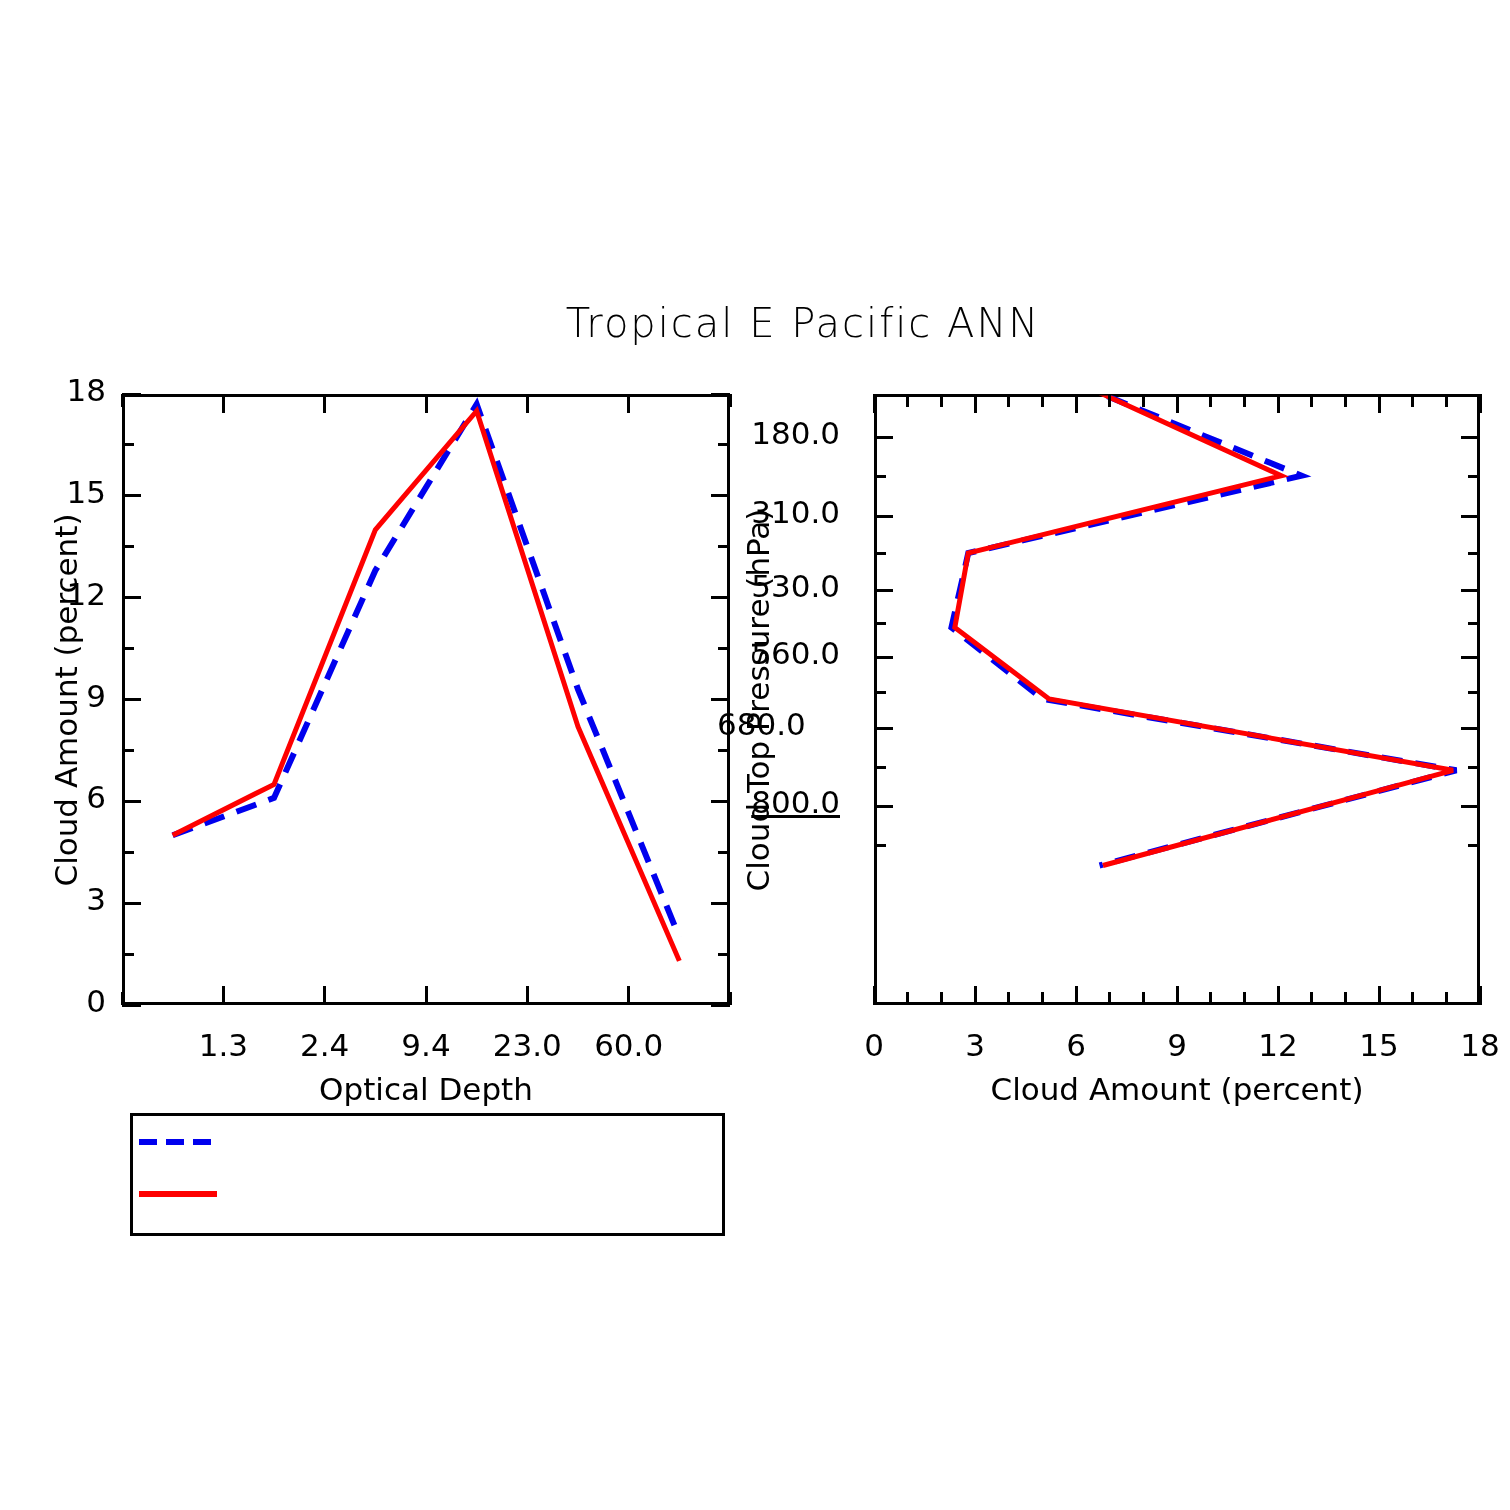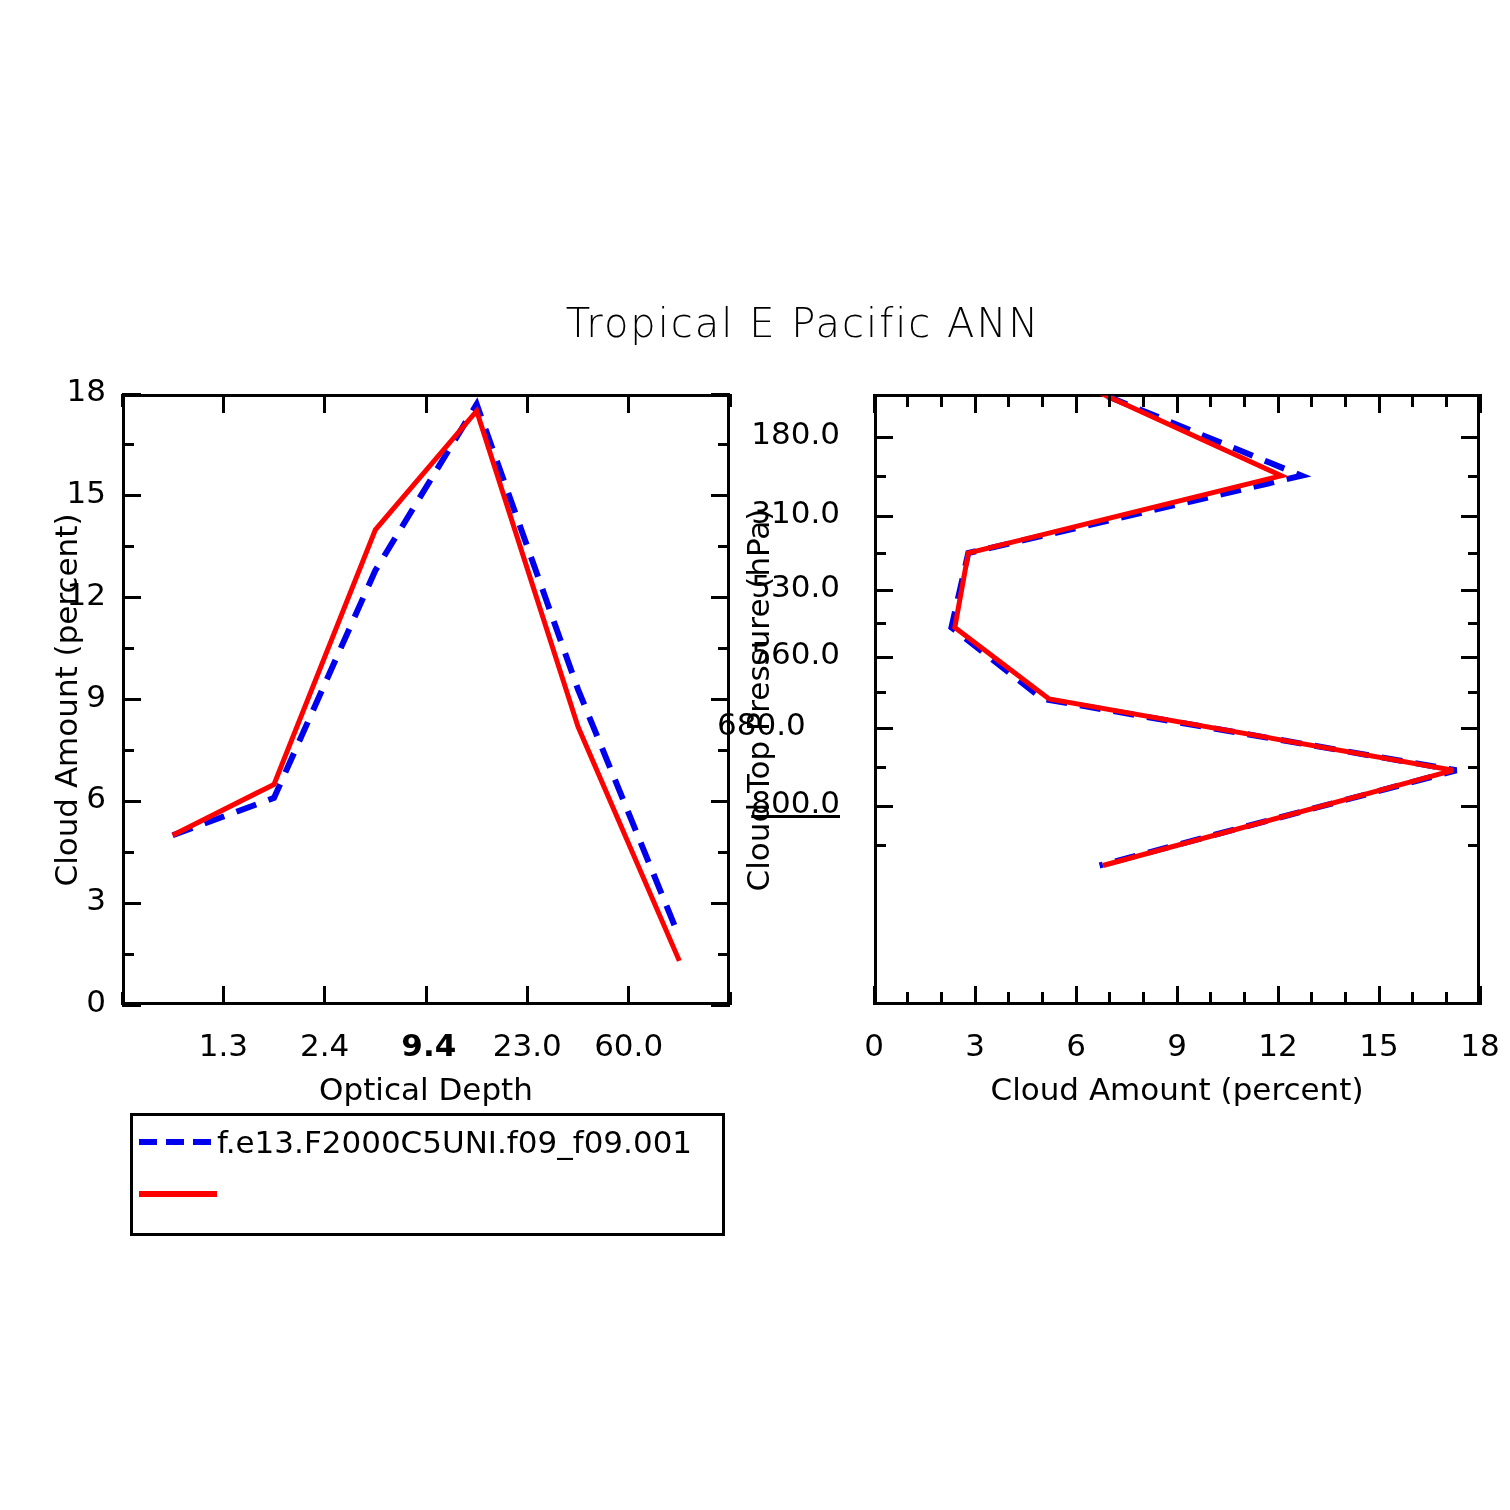--- a/index.html
+++ b/index.html
@@ -102,21 +102,21 @@
   <div id="left-ticklabels">
       <div class="ticklabel" style="left: 86.2656px; top: 983px; text-align: right;">0</div>
       <div class="ticklabel" style="left: 86.2656px; top: 881.167px; text-align: right;">3</div>
       <div class="ticklabel" style="left: 86.2656px; top: 779.333px; text-align: right;">6</div>
       <div class="ticklabel" style="left: 86.2656px; top: 677.5px; text-align: right;">9</div>
       <div class="ticklabel" style="left: 66.5469px; top: 575.667px; text-align: right;">12</div>
       <div class="ticklabel" style="left: 66.5469px; top: 473.833px; text-align: right;">15</div>
       <div class="ticklabel" style="left: 66.5469px; top: 372px; text-align: right;">18</div>
       <div class="ticklabel" style="left: 198.677px; top: 1027px;">1.3</div>
       <div class="ticklabel" style="left: 300.011px; top: 1027px;">2.4</div>
-      <div class="ticklabel" style="left: 401.344px; top: 1027px; font-weight: bold;">9.4</div>
+      <div class="ticklabel" style="left: 401.344px; top: 1027px;">9.4</div>
       <div class="ticklabel" style="left: 492.817px; top: 1027px;">23.0</div>
       <div class="ticklabel" style="left: 594.151px; top: 1027px;">60.0</div>
     </div>
 
   <div class="vert-label" id="left-ylabel" style="left: 48px; top: 699.5px; transform: rotate(-90deg) translate(-50%, 0px);">Cloud Amount (percent)</div>
   <div class="axis-title" id="left-xlabel" style="top: 1071px; left: 426px; transform: translateX(-50%);">Optical Depth</div>
 
   <div class="plot-frame" id="plot-right"></div>
   <svg class="overlay" id="right-overlay" width="1510" height="1510">
       <defs>
@@ -212,21 +212,20 @@
   <div class="vert-label" id="right-ylabel" style="left: 740px; top: 699.5px; transform: rotate(-90deg) translate(-50%, 0px);">Cloud Top Pressure (hPa)</div>
   <div class="axis-title" id="right-xlabel" style="top: 1071px; left: 1177px; transform: translateX(-50%);">Cloud Amount (percent)</div>
 
   <div id="legend">
     <div class="legend-row">
       <span class="legend-swatch">
         <svg width="78" height="20">
             <line x1="0" y1="10" x2="78" y2="10" stroke="#0000ee" stroke-width="6" stroke-dasharray="18,9"></line>
           </svg>
       </span>
-      <span class="legend-text">f.e13.F2000C5UNI.f09_f09.001</span>
     </div>
     <div class="legend-row">
       <span class="legend-swatch">
         <svg width="78" height="20">
             <line x1="0" y1="10" x2="78" y2="10" stroke="#fe0000" stroke-width="6"></line>
           </svg>
       </span>
     </div>
   </div>
 

